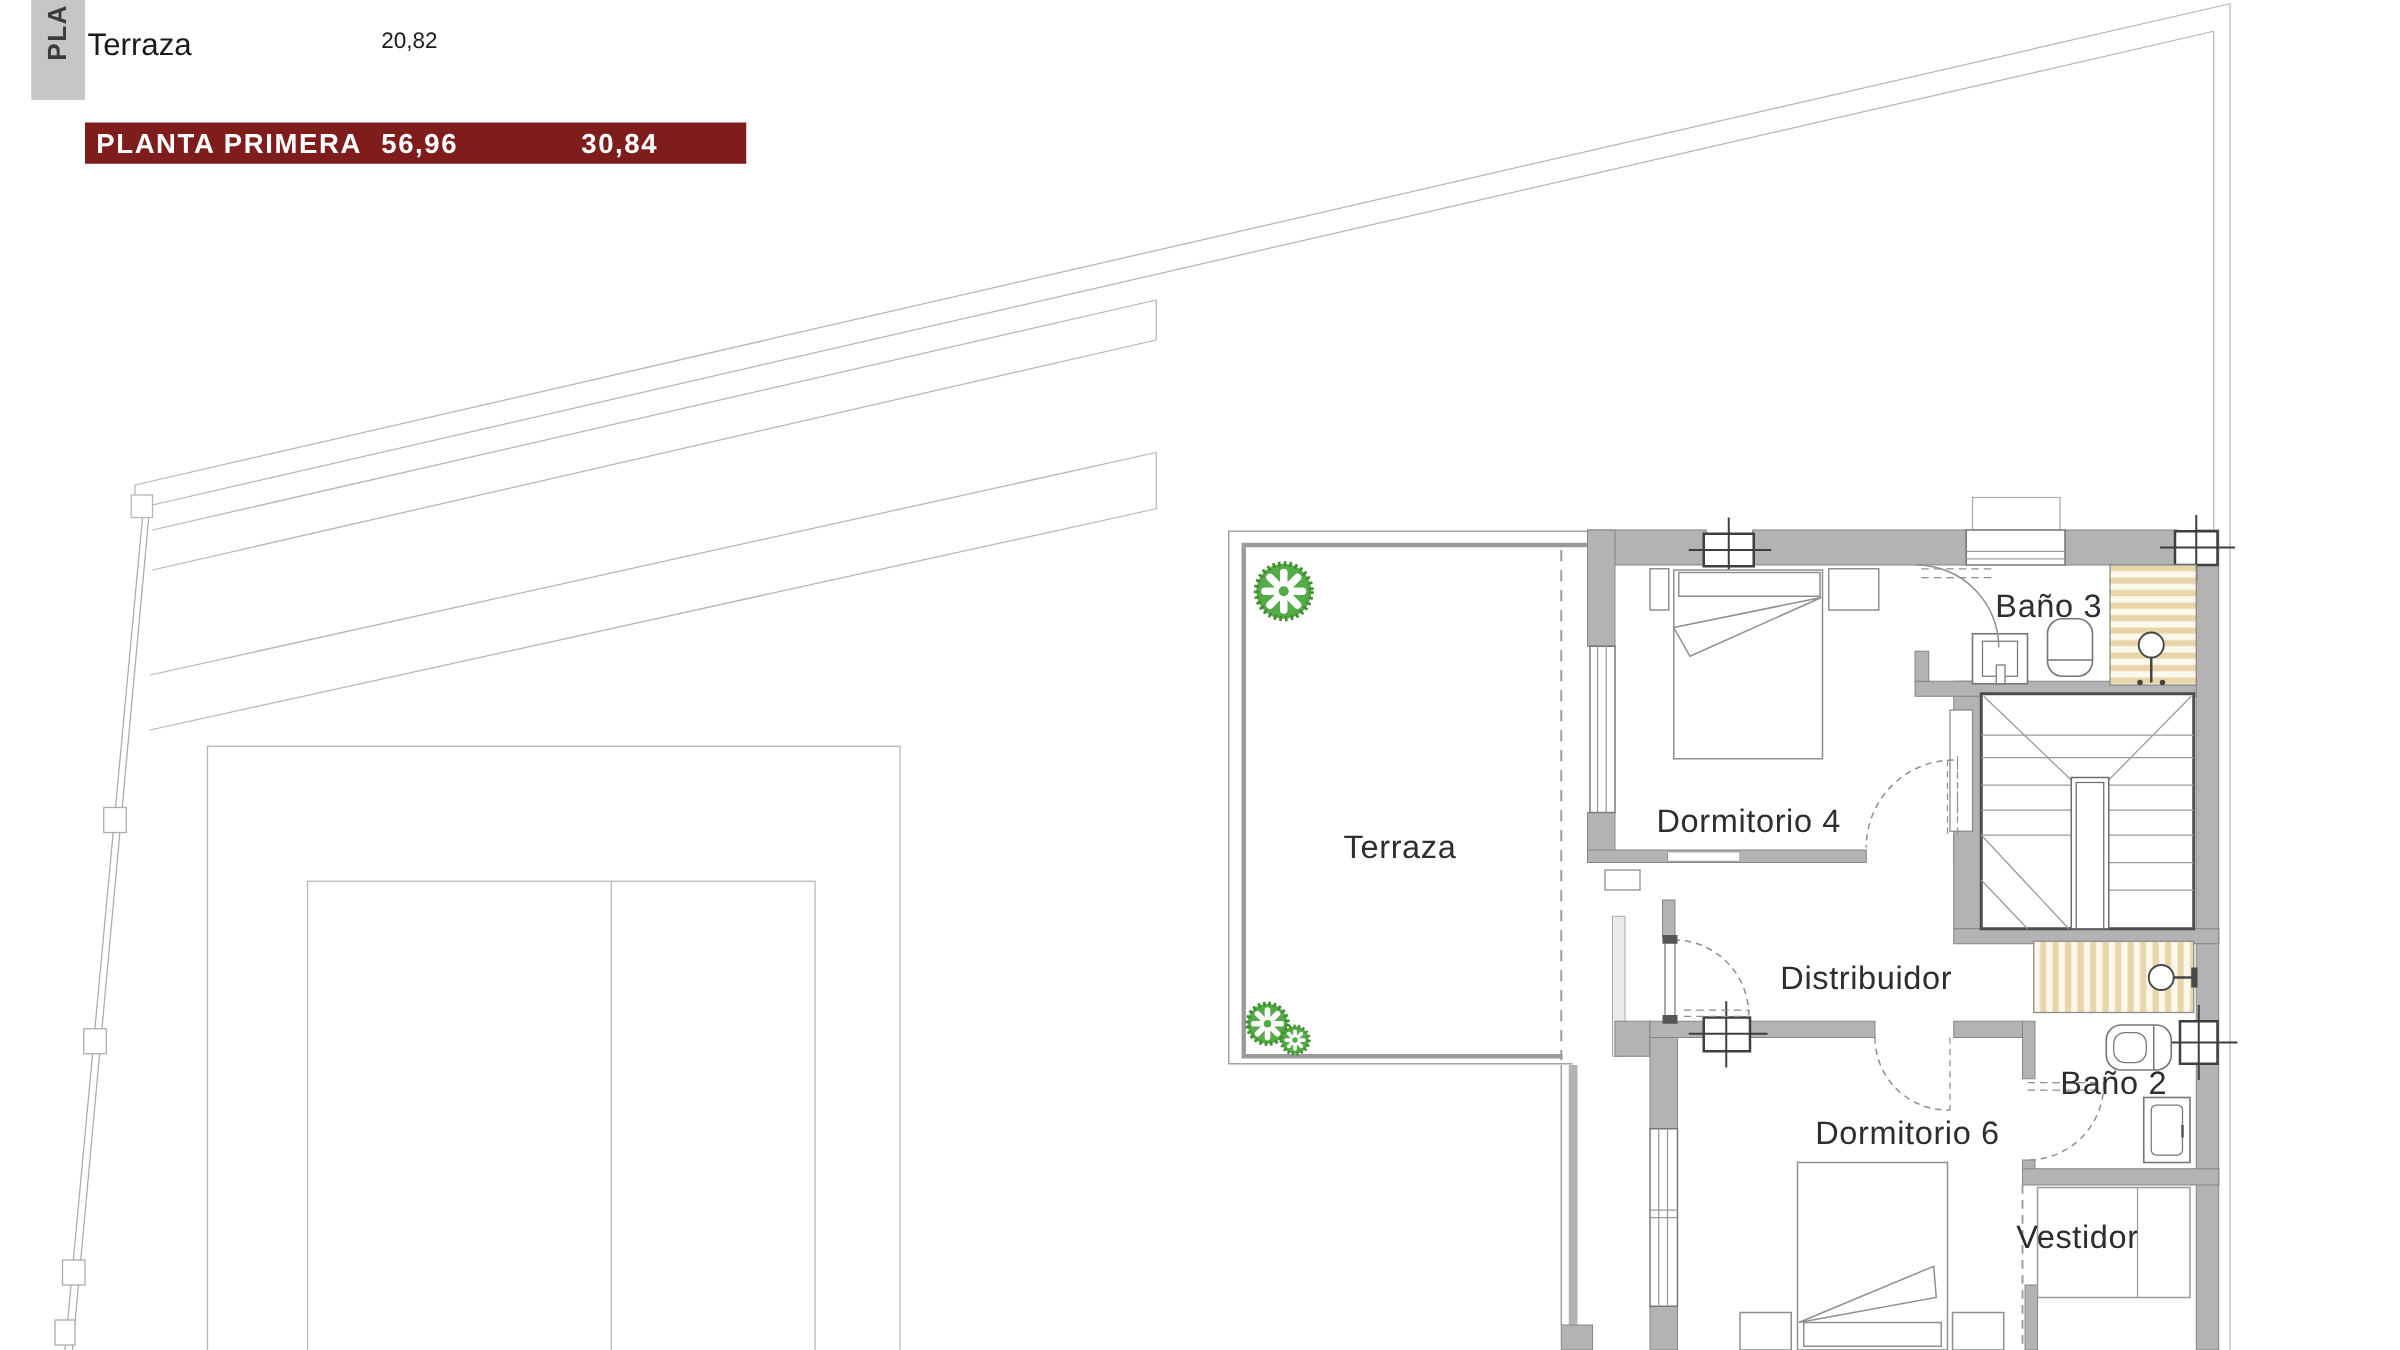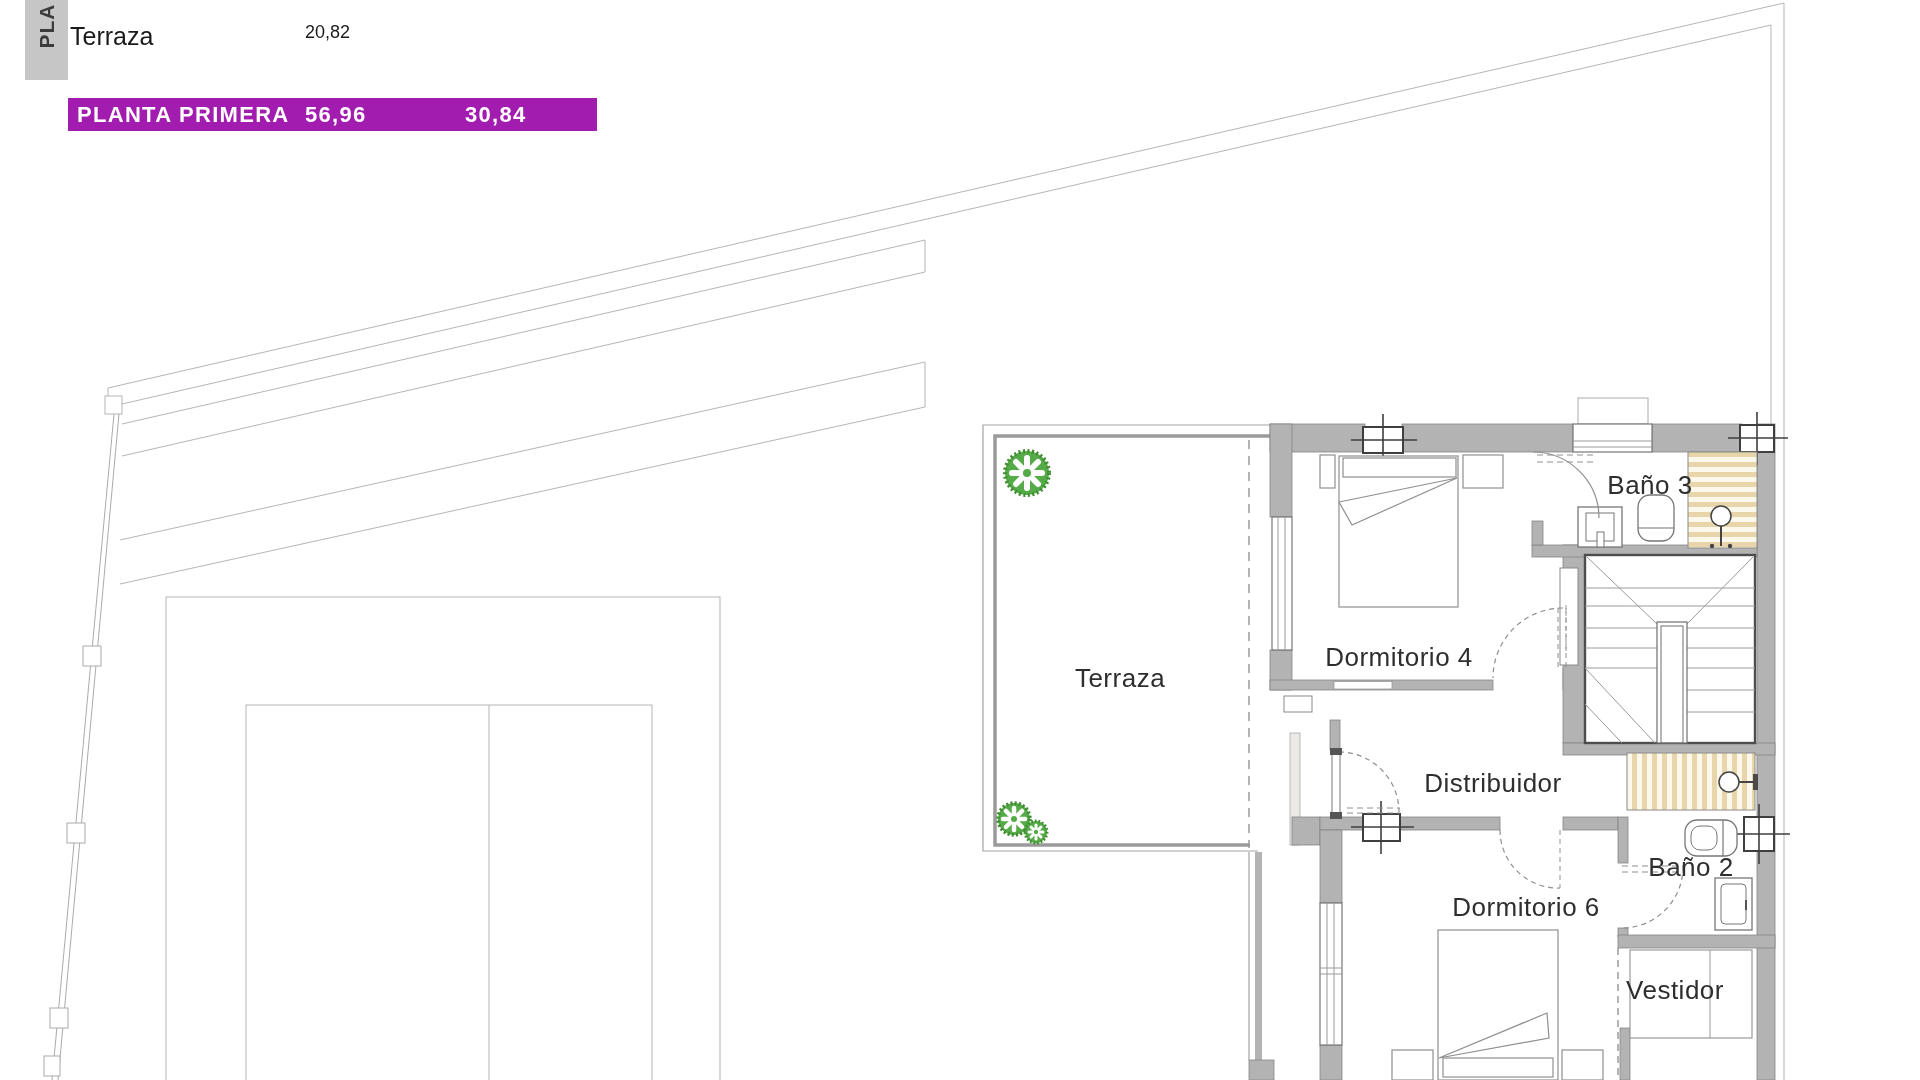--- a/index.html
+++ b/index.html
@@ -14,44 +14,44 @@
     display:flex;align-items:center;justify-content:center;overflow:hidden;
   }
   .sheet-tab span{
     transform:rotate(-90deg) translateX(14px);white-space:nowrap;
     font-weight:bold;font-size:21px;color:#3b3b3b;letter-spacing:1px;
   }
   .area-row{position:absolute;left:70px;top:22px;width:532px;height:32px;}
   .area-row .t-label{position:absolute;left:0;top:0;font-size:25px;color:#1a1a1a;}
   .area-row .t-v1{position:absolute;left:235px;top:0;font-size:18px;color:#1a1a1a;}
   .area-bar{
-    position:absolute;left:68px;width:529px;height:33px;background:#a21caf;
+    position:absolute;left:68px;width:529px;height:33px;background:#7f1d1d;
     line-height:33px;
   }
   .area-bar.bar-1{top:98px;}
   .area-bar.bar-2{top:159px;}
   .area-bar span{
     position:absolute;top:0;color:#ffffff;font-weight:bold;font-size:22px;
     letter-spacing:1.3px;line-height:33px;white-space:nowrap;
   }
   .area-bar .b-label{left:9px;}
   .area-bar .b-v1{left:237px;}
   .area-bar .b-v2{left:397px;}
   
   .room-label{
     position:absolute;transform:translate(-50%,-50%);font-size:26px;color:#2e2e2e;
     letter-spacing:0.5px;white-space:nowrap;
   }
   #lbl-terraza     {left:1120px;top:678px;}
   #lbl-dormitorio3 {left:1399px;top:657px;}
-  #lbl-bano3       {left:1639px;top:485px;margin-left:11px;}
+  #lbl-bano3       {left:1639px;top:485px;}
   #lbl-distribuidor{left:1493px;top:783px;}
   #lbl-dormitorio2 {left:1526px;top:907px;}
   #lbl-bano2       {left:1691px;top:867px;}
-  #lbl-vestidor    {left:1662px;top:990px;margin-left:13px;}
+  #lbl-vestidor    {left:1662px;top:990px;}
 </style>
 </head>
 <body>
 
 <div id="stage">
 
   <svg id="plan-svg" width="1920" height="1080" viewBox="0 0 1920 1080">
     <defs>
       <pattern id="tileH" width="12" height="10" patternUnits="userSpaceOnUse">
         <rect width="12" height="10" fill="#fdf8ec"></rect>

